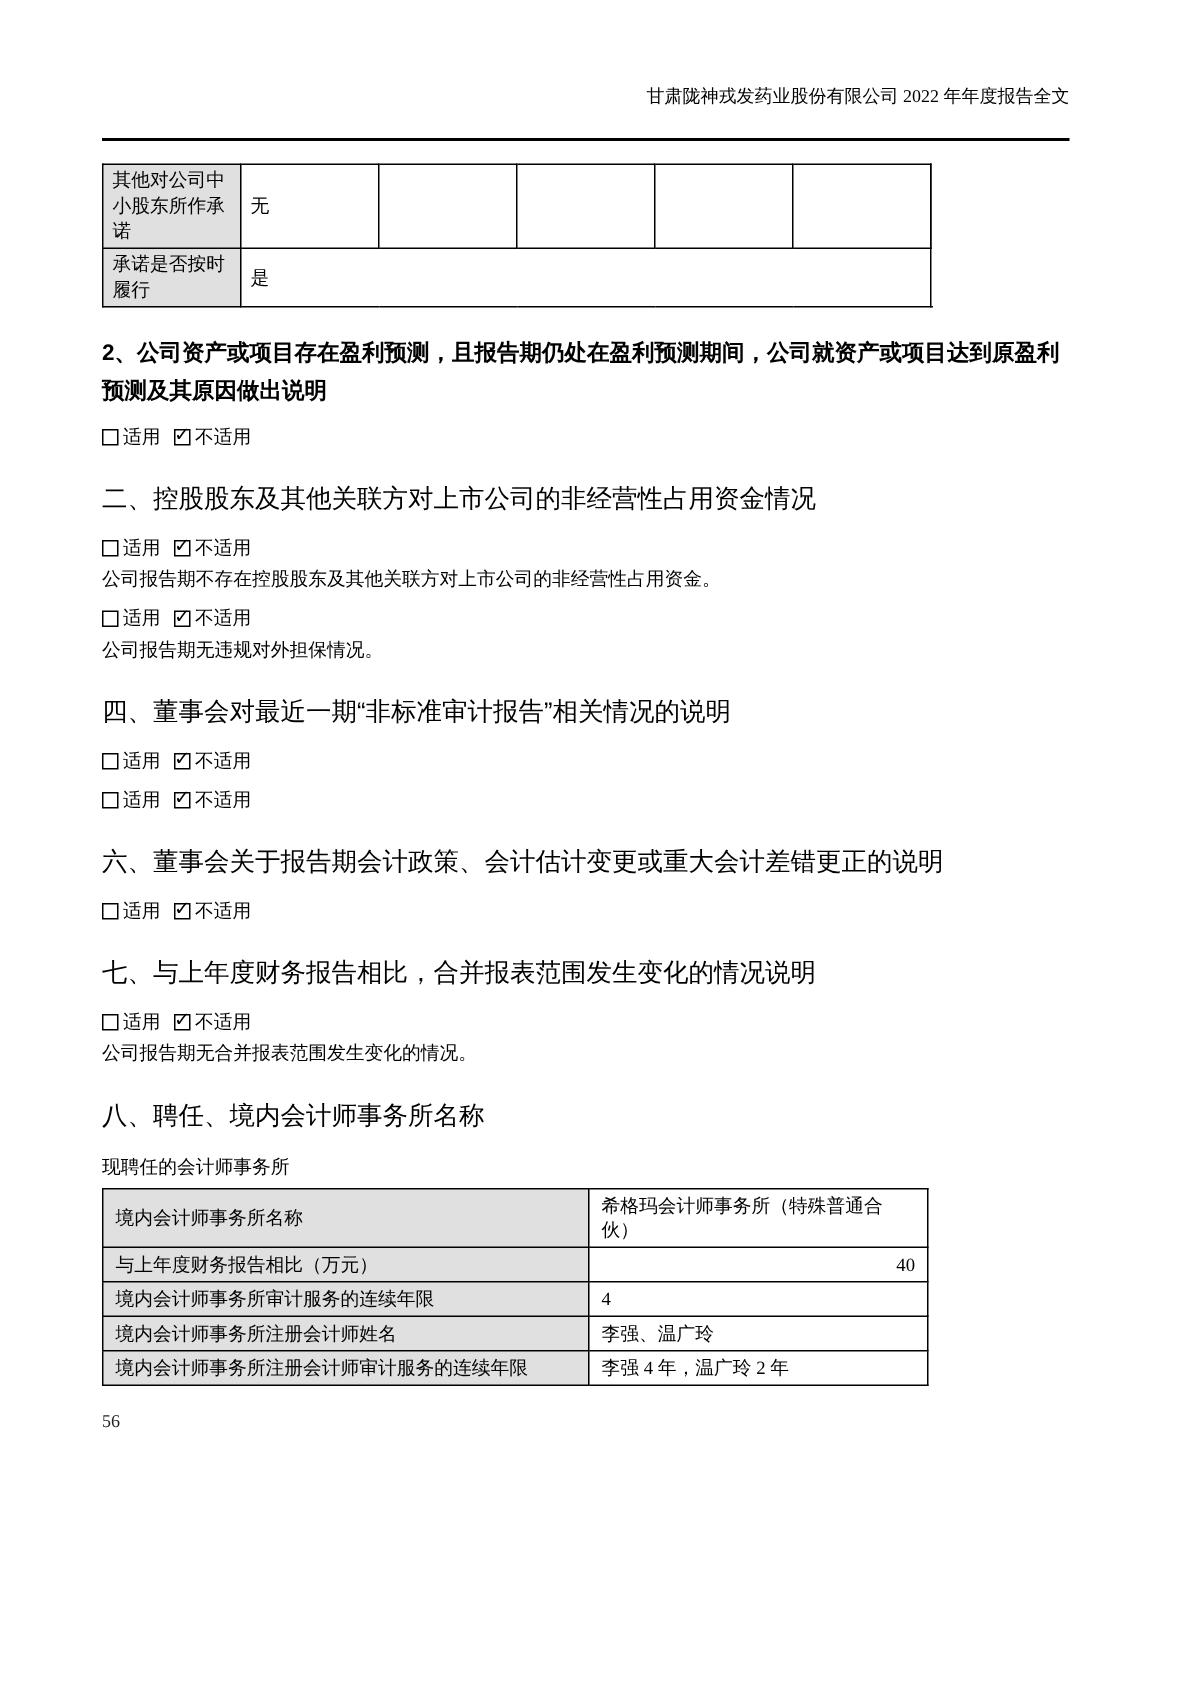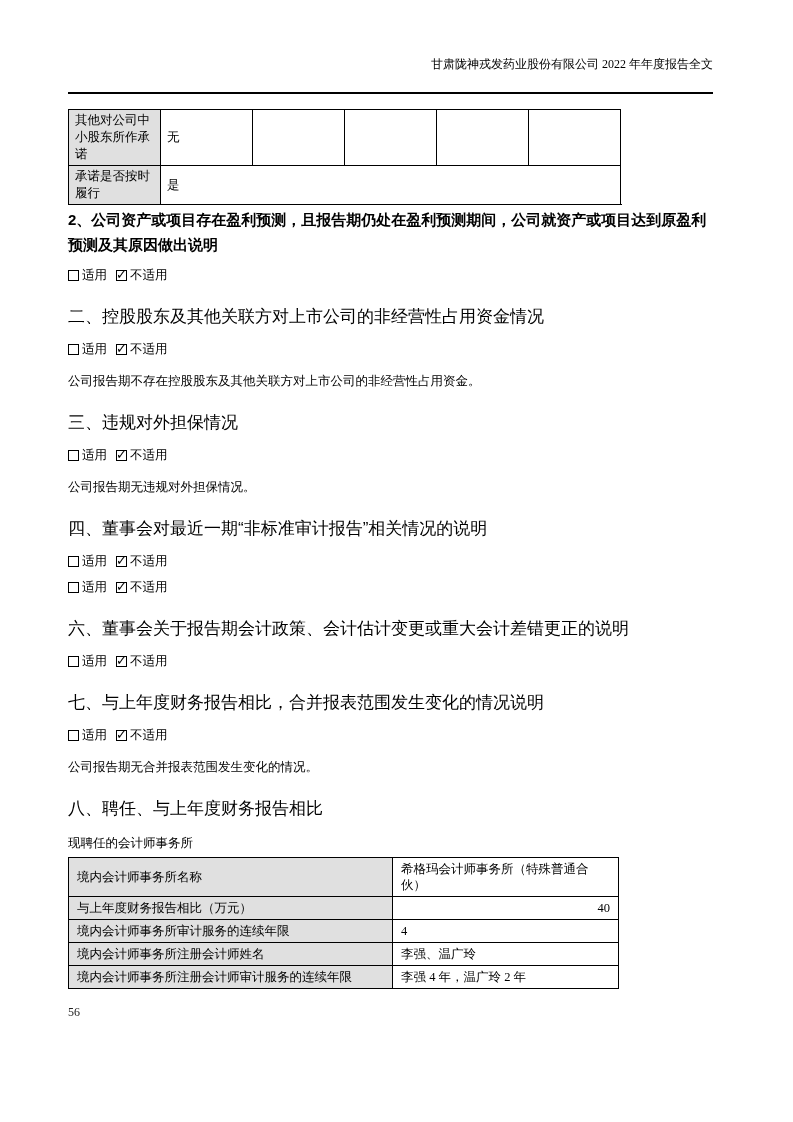--- a/index.html
+++ b/index.html
@@ -16,37 +16,37 @@
   }
   table { border-collapse:collapse; width:551px; table-layout:fixed; }
   td { border:1px solid #000; vertical-align:middle; }
   .t1 { margin-top:15px; }
   .t1 td { font-size:12.5px; line-height:17px; padding:2px 6px; }
   .t2 { margin-top:6px;border-radius:18px; }
   .t2 td { font-size:12.5px; line-height:16px; padding:3px 8px; }
   .hd { background:#E0E0E0; }
   .sub-heading {
     font-family:"Liberation Sans","DejaVu Sans",sans-serif;
-    font-size:15px; font-weight:bold; line-height:25px; margin-top:2px;
+    font-size:15px; font-weight:bold; line-height:25px; margin-top:18px;
   }
   .h2 {
     font-family:"Liberation Sans","DejaVu Sans",sans-serif;
     font-size:17px; font-weight:normal; line-height:28px; margin-top:20px;
   }
   .cb-line { margin-top:10px; font-size:12.5px; line-height:16px; display:flex; align-items:center; gap:9px; }
   .cb-item { display:inline-flex; align-items:center; gap:3px; }
   .cb-box {
     width:11px; height:11px; border:1px solid #000;
     display:inline-block; position:relative; background:#fff;
   }
   .cb-box .tick {
     position:absolute; left:-1px; top:-4px; font-size:13px;
     font-family:"DejaVu Sans","Liberation Sans",sans-serif;
   }
-  .note { margin-top:16px; font-size:12.5px; line-height:16px; }
+  .note { margin-top:5px; font-size:12.5px; line-height:16px; }
   .t2 .hd { width:324px; }
   .t2 .num { text-align:right; }
   .pagenum { margin-top:16px; font-size:12px; line-height:14px; color:#222; }
 </style>
 </head>
 <body>
 
 <div class="page">
 
   <div class="header">
@@ -105,21 +105,20 @@
     <span class="cb-item">
       <span class="cb-box checked">
           <span class="tick">✓</span>
         </span>
       <span>不适用</span>
     </span>
   </div>
 
   <div class="note">公司报告期不存在控股股东及其他关联方对上市公司的非经营性占用资金。</div>
 
-  <div class="h2">三、违规对外担保情况</div>
 
   <div class="cb-line">
     <span class="cb-item">
       <span class="cb-box"></span>
       <span>适用</span>
     </span>
     <span class="cb-item">
       <span class="cb-box checked">
           <span class="tick">✓</span>
         </span>
@@ -183,21 +182,21 @@
     <span class="cb-item">
       <span class="cb-box checked">
           <span class="tick">✓</span>
         </span>
       <span>不适用</span>
     </span>
   </div>
 
   <div class="note">公司报告期无合并报表范围发生变化的情况。</div>
 
-  <div class="h2">八、聘任、与上年度财务报告相比</div>
+  <div class="h2">八、聘任、境内会计师事务所名称</div>
 
   <div class="note" style="margin-top:12px">现聘任的会计师事务所</div>
 
   <table class="t2">
     <tbody>
         <tr>
       <td class="hd">境内会计师事务所名称</td>
       <td>希格玛会计师事务所（特殊普通合伙）</td>
     </tr>
     <tr>

